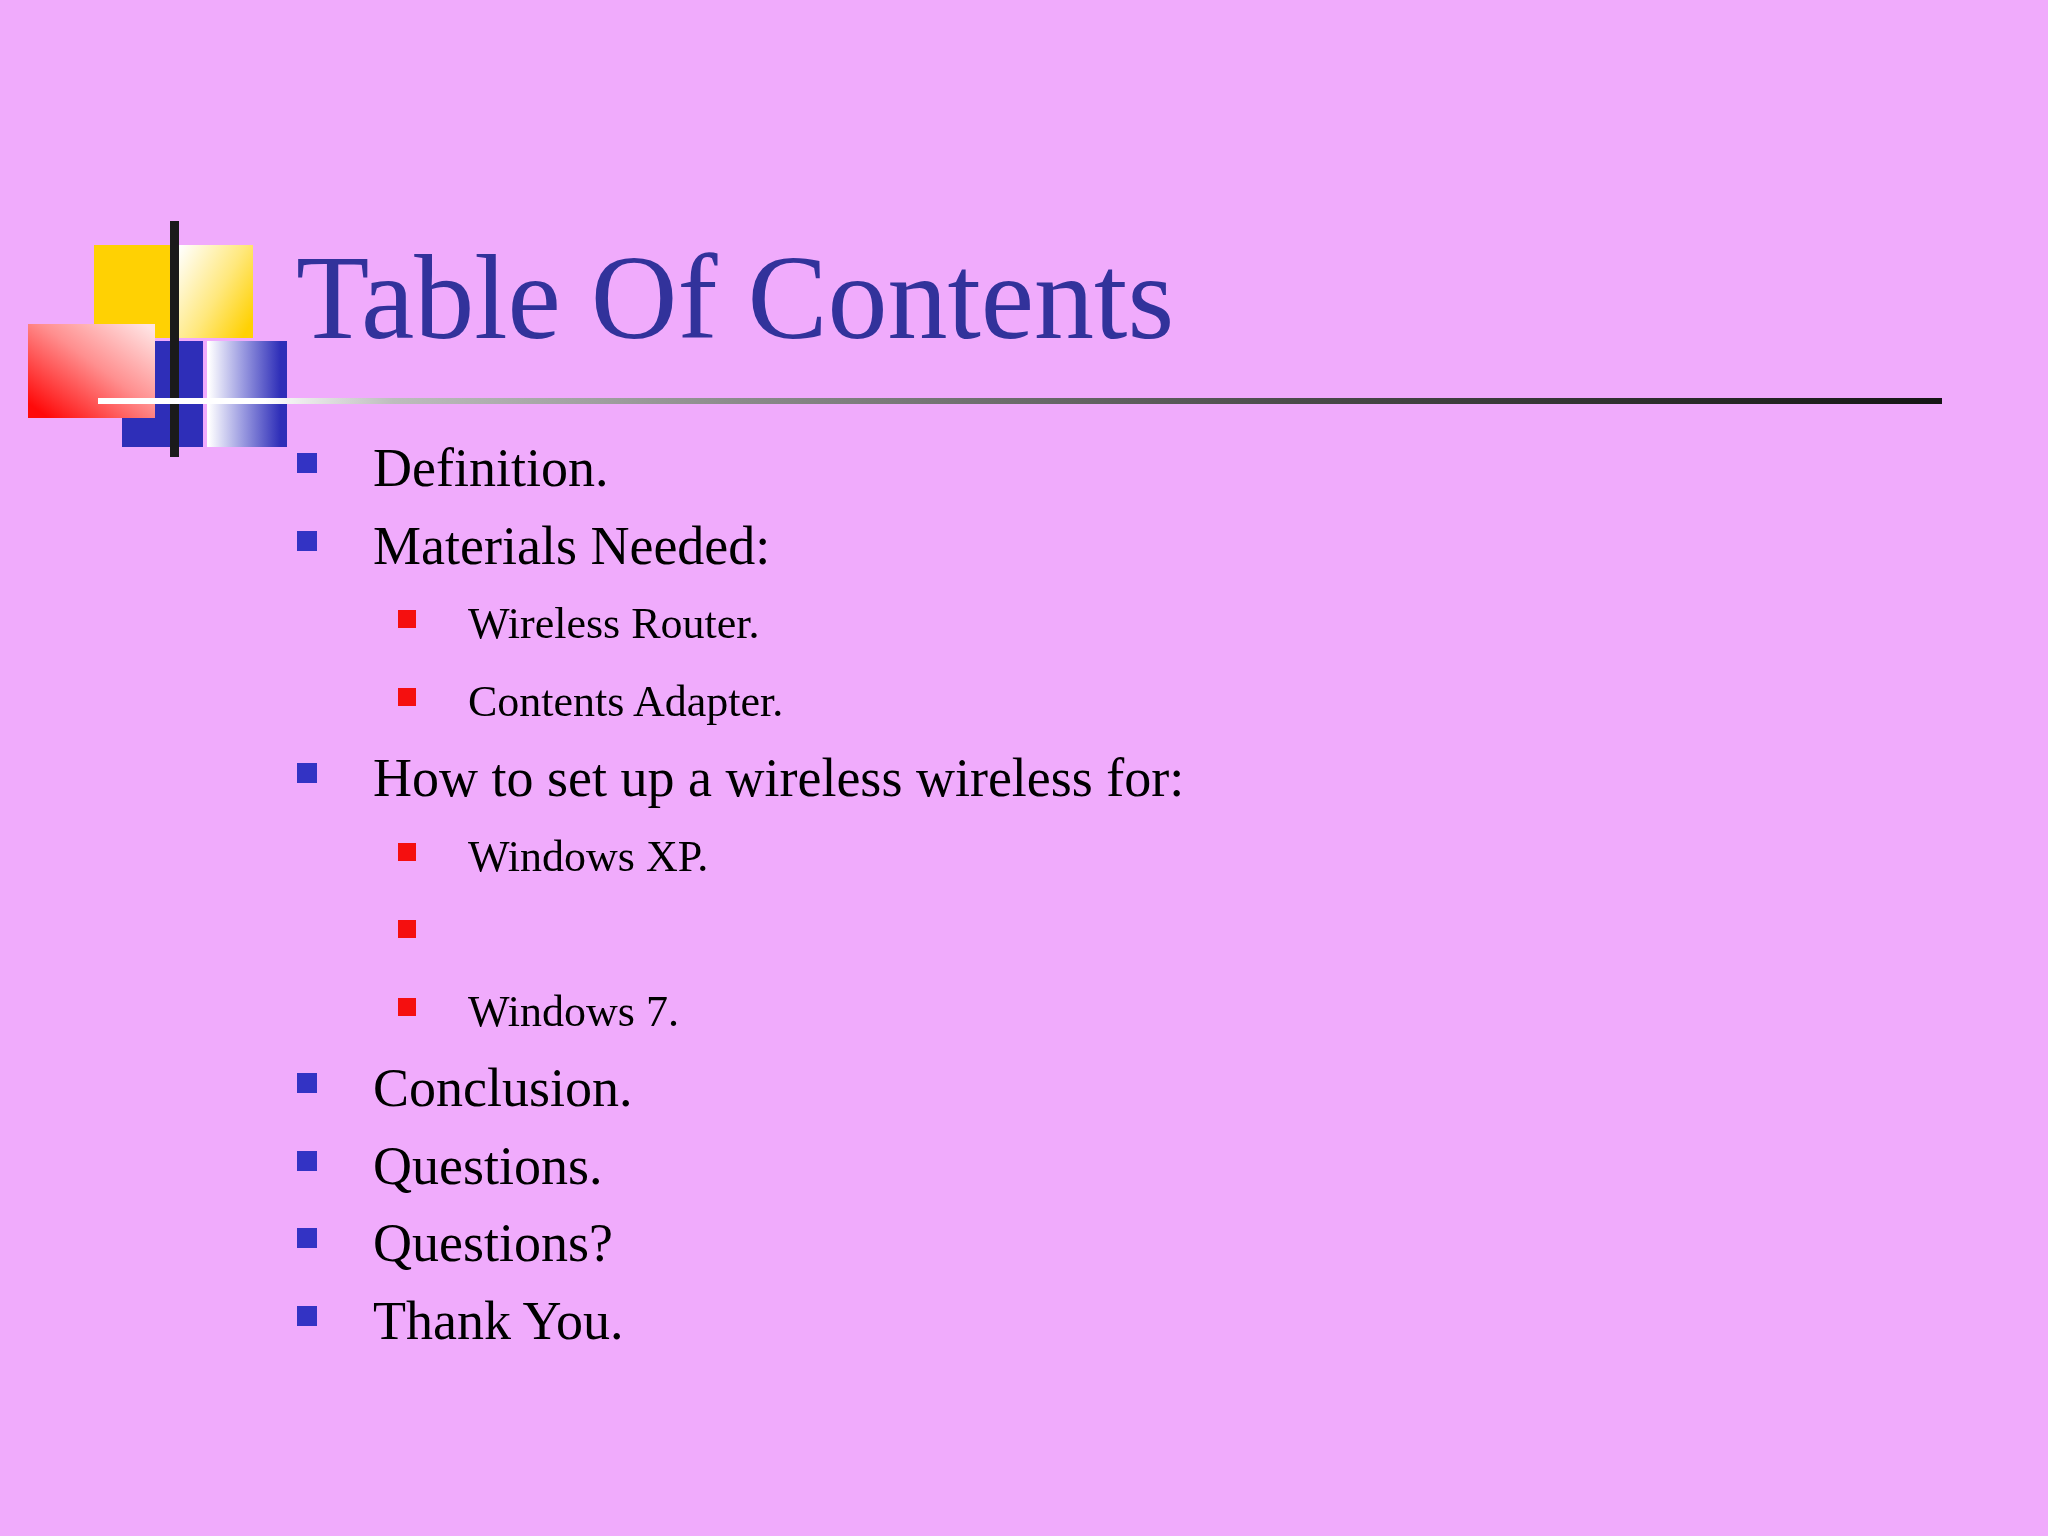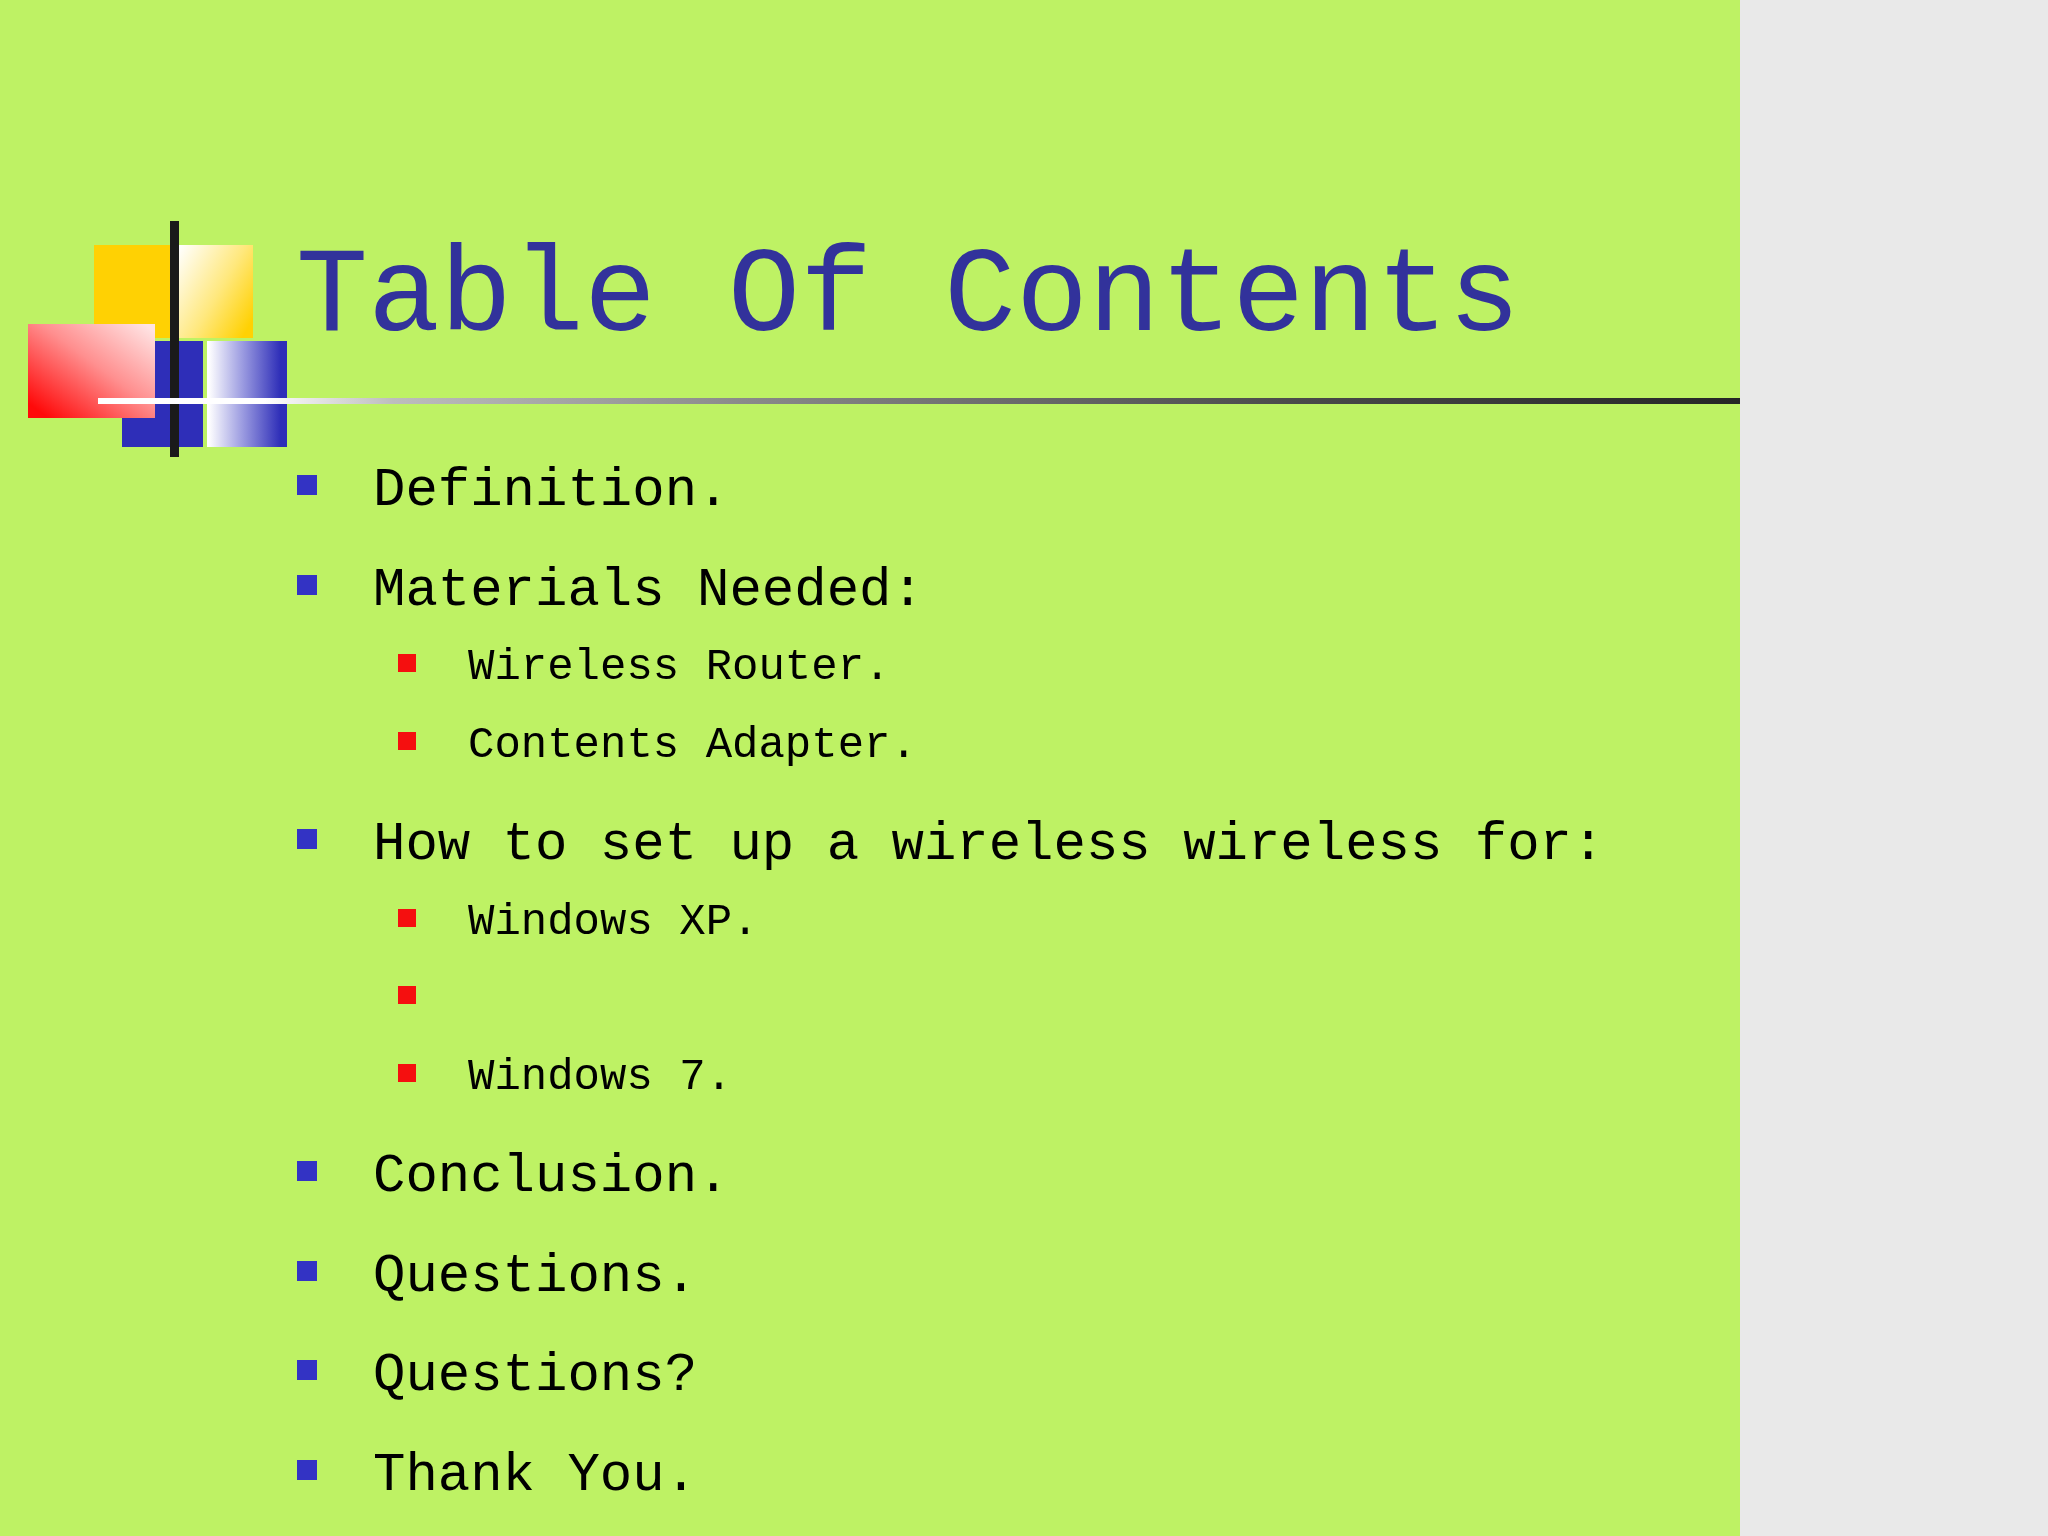--- a/index.html
+++ b/index.html
@@ -1,21 +1,21 @@
 <!DOCTYPE html>
 <html><head>
 <meta charset="utf-8">
 <style>
   html,body{margin:0;padding:0;background:#e9e9e9;}
   #slide{
     position:relative;
-    width:1740px;height:1536px;
-    background:#bef264;
+    width:2048px;height:1536px;
+    background:#f0abfc;
     overflow:hidden;
-    font-family:Liberation Mono, monospace;
+    font-family:Liberation Serif, serif;
   }
   
   .sq{position:absolute;}
   #yellow-left  {left:94px;  top:245px; width:78px;  height:93px;  background:var(--logo-yellow);}
   #yellow-right {left:172px; top:245px; width:81px;  height:93px;
                  background:linear-gradient(120deg,#ffffff 6%, #ffe87d 55%, var(--logo-yellow) 92%);}
   #blue-left    {left:122px; top:341px; width:81px;  height:106px; background:var(--logo-blue);}
   #blue-right   {left:207px; top:341px; width:80px;  height:106px;
                  background:linear-gradient(to right,#ffffff 2%, #9a9ae0 45%, var(--logo-blue) 92%);}
   #red-square   {left:28px;  top:324px; width:127px; height:94px;
@@ -29,21 +29,21 @@
     letter-spacing:0px;
   }
   #title-rule{
     position:absolute; left:98px; top:398px; width:1844px; height:6px;
     background:linear-gradient(90deg,#ffffff 0%, #ffffff 9%, #bdbdbd 16%, #8a8a8a 35%, #4a4a4a 65%, var(--rule-dark) 100%);
   }
   
   #toc-list{position:absolute; left:0; top:430px; width:2048px;}
   .row{display:flex; align-items:flex-start; height:77.5px; color:#000;}
   .row .label{white-space:nowrap;}
-  .row.lvl1{font-size:54px; line-height:77.5px;margin-top:22px;}
+  .row.lvl1{font-size:54px; line-height:77.5px;}
   .row.lvl2{font-size:44px; line-height:77.5px;}
   .bullet{flex:0 0 auto;}
   .row.lvl1 .bullet{width:20px;height:20px;margin:23px 56px 0 297px;background:var(--bullet1);}
   .row.lvl2 .bullet{width:18px;height:18px;margin:25px 52px 0 398px;background:var(--bullet2);}
 </style>
 </head>
 <body>
 
 <div id="slide" style="--title-color: #32329b; --bullet1: #3333c4; --bullet2: #f50f0f; --logo-yellow: #ffd103; --logo-red: #ff0a0a; --logo-blue: #2e2eb8; --rule-dark: #151515;">
 

